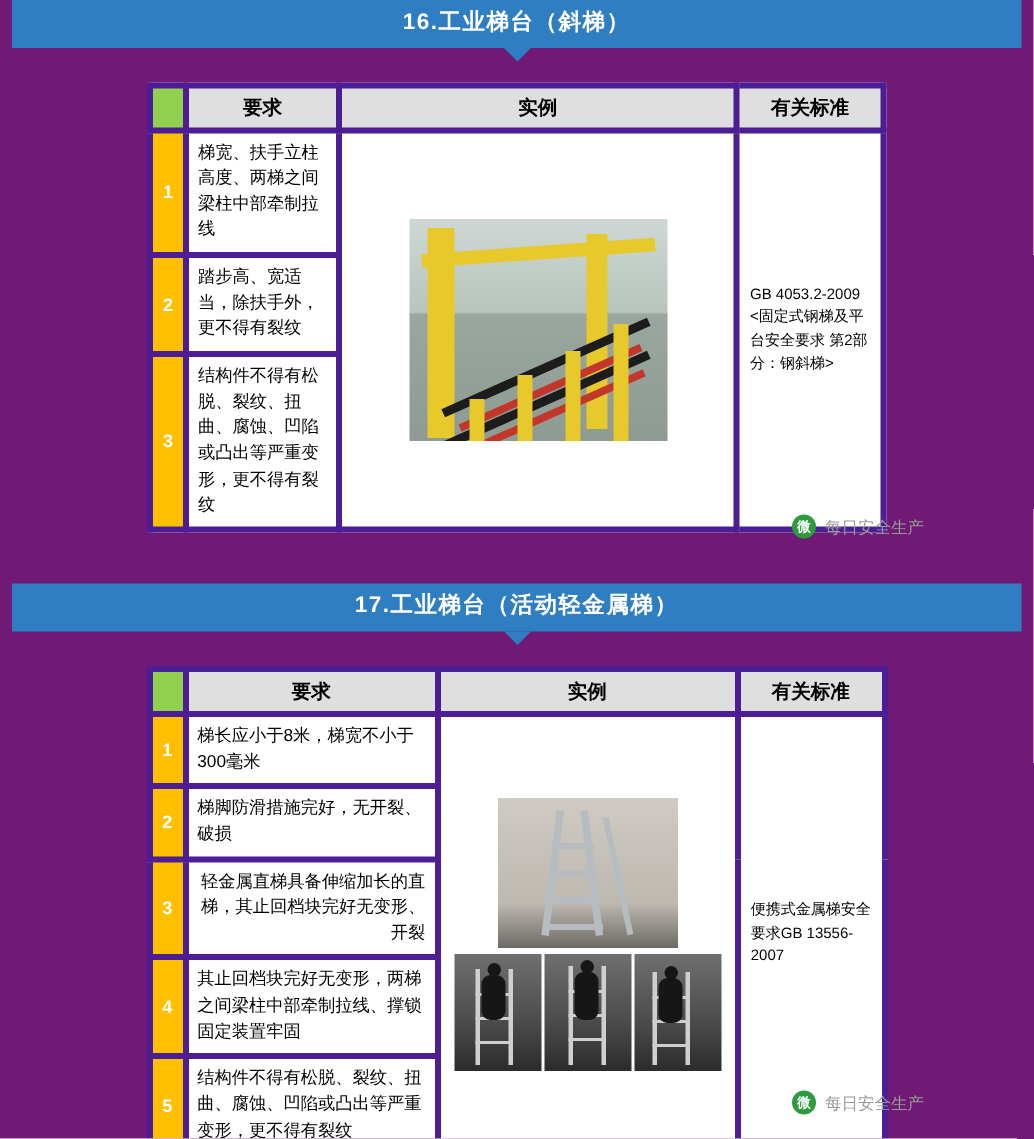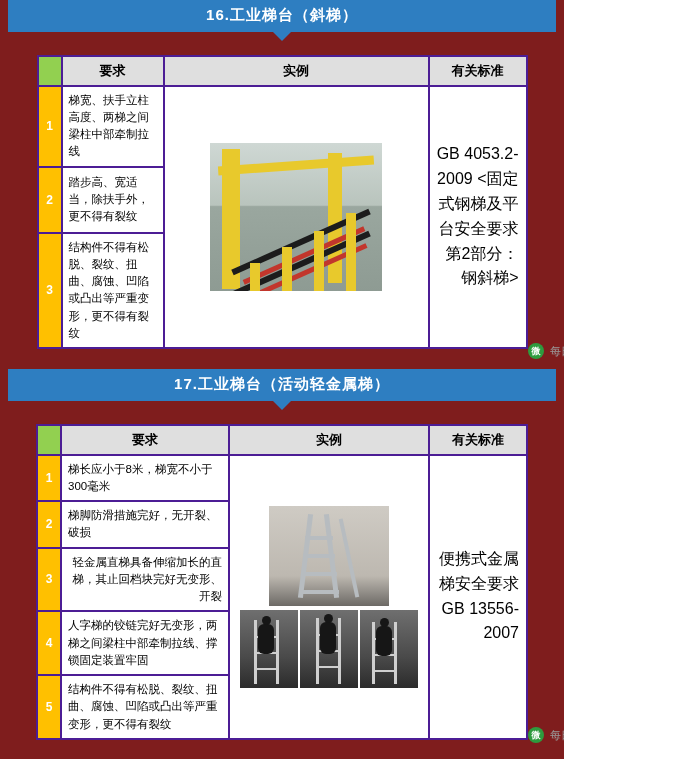--- a/index.html
+++ b/index.html
@@ -3,24 +3,24 @@
 <meta charset="utf-8">
 <style>
   * { box-sizing: border-box; }
   html, body {
     margin: 0;
     padding: 0;
     background: #ffffff;
     font-family: "Liberation Sans", sans-serif;
   }
   .page {
-    width: 564px;
+    width: 689px;
     height: 759px;
     position: relative;
-    background: #7f1d1d;
+    background: #701a75;
     overflow: hidden;
   }
 
   
   .banner-wrap {
     position: relative;
     padding: 0 8px;
   }
   .banner {
     background: #2e7ec1;
@@ -45,21 +45,21 @@
   .tbl-wrap {
     display: flex;
     justify-content: center;
   }
   table.spec {
     border-collapse: collapse;
     table-layout: fixed;
     background: #ffffff;
   }
   table.spec td, table.spec th {
-    border: 2px solid #4c1d95;
+    border: 4px solid #4c1d95;
     vertical-align: middle;
   }
   .th-green {
     background: #92d050;
     height: 30px;
   }
   .th-label {
     background: #dfdfdf;
     color: #000000;
     font-size: 13px;
@@ -76,25 +76,25 @@
     width: 24px;
   }
   .req-cell {
     font-size: 11.5px;
     line-height: 1.5;
     color: #000000;
     padding: 5px 6px;
     text-align: left;
   }
   .std-cell {
-    font-size: 16px;
+    font-size: 10px;
     line-height: 1.55;
     color: #000000;
     padding: 6px 7px;
-    text-align: right;
+    text-align: left;
     vertical-align: middle;
   }
   .img-cell {
     background: #ffffff;
     text-align: center;
     padding: 6px;
   }
 
   
   .photo1 {
@@ -229,21 +229,21 @@
       </tr>
     </tbody>
       </table>
   </div>
 
   <div class="watermark" style="left:528px; top:343px;">
     <span class="wm-logo">微</span>
     <span>每日安全生产</span>
   </div>
 
-  <div class="banner-wrap" style="margin-top:20px;">
+  <div class="banner-wrap" style="margin-top:34px;">
     <div class="banner">17.工业梯台（活动轻金属梯）</div>
     <div class="banner-arrow"></div>
   </div>
 
   <div class="tbl-wrap" style="margin-top:14px;">
     <table class="spec">
       <colgroup>
         <col style="width:24px">
           <col style="width:168px">
           <col style="width:200px">
@@ -304,21 +304,21 @@
       <tr>
         <td class="num-cell">2</td>
         <td class="req-cell" style="height:40px;">梯脚防滑措施完好，无开裂、破损</td>
       </tr>
       <tr>
         <td class="num-cell">3</td>
         <td class="req-cell" style="height:58px;text-align:right;">轻金属直梯具备伸缩加长的直梯，其止回档块完好无变形、开裂</td>
       </tr>
       <tr>
         <td class="num-cell">4</td>
-        <td class="req-cell" style="height:58px;">人字梯的铰链完好无变形，两梯之间梁柱中部牵制拉线、撑锁固定装置牢固</td>
+        <td class="req-cell" style="height:58px;">其止回档块完好无变形，两梯之间梁柱中部牵制拉线、撑锁固定装置牢固</td>
       </tr>
       <tr>
         <td class="num-cell">5</td>
         <td class="req-cell" style="height:58px;">结构件不得有松脱、裂纹、扭曲、腐蚀、凹陷或凸出等严重变形，更不得有裂纹</td>
       </tr>
     </tbody>
       </table>
   </div>
 
   <div class="watermark" style="left:528px; top:727px;">

